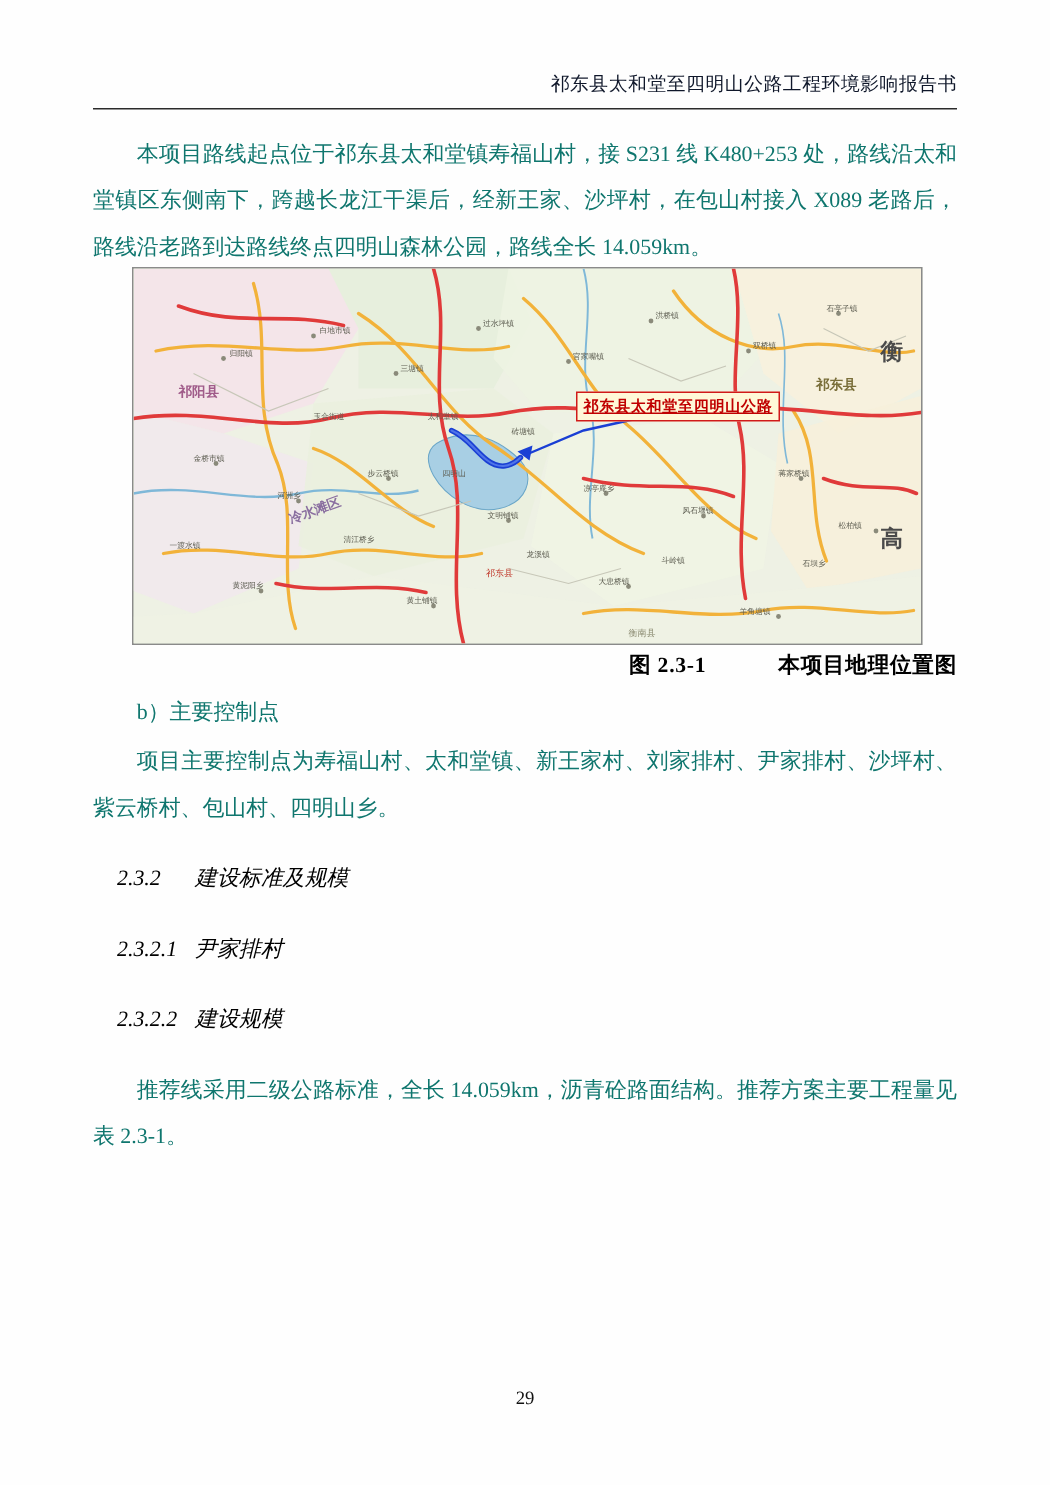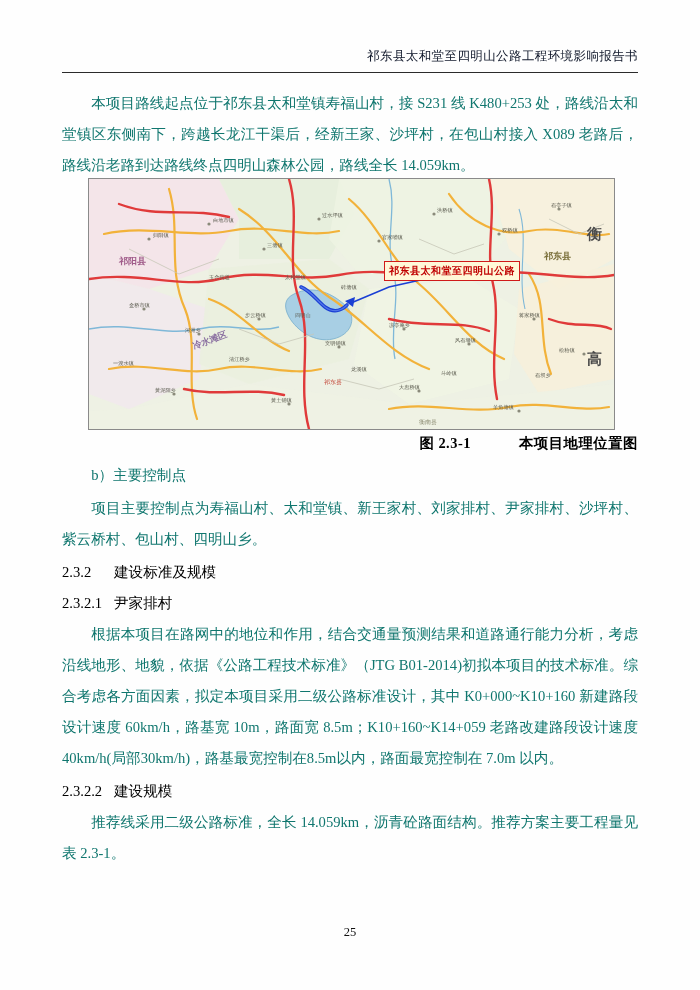--- a/index.html
+++ b/index.html
@@ -51,24 +51,25 @@
   p.para {
     margin: 0 0 2px 0;
     font-size: 14.6px;
     line-height: 31px;
     text-align: justify;
     text-justify: inter-ideograph;
     text-indent: 2em;
     color: #0f766e;
   }
   .heading {
-    margin: 0;
+    margin: 16px;
     font-size: 14.6px;
     line-height: 31px;
     color: #000;
+    font-style: italic;
   }
   .heading .num {
     display: inline-block;
     min-width: 52px;
   }
   
   .figure {
     position: absolute;
     left: 88px;
     top: 178px;
@@ -254,42 +255,41 @@
         <text x="105" y="170" fill="#8a6fa0" transform="rotate(-20 105 170)">冷水滩区</text>
       </g>
       <g font-family="Liberation Serif, serif" font-size="15" font-weight="bold" fill="#4a4a4a">
         <text x="498" y="60">衡</text>
         <text x="498" y="185">高</text>
       </g>
       <text x="235" y="205" font-family="Liberation Sans, sans-serif" font-size="6" fill="#c0392b">祁东县</text>
       <text x="330" y="245" font-family="Liberation Sans, sans-serif" font-size="6" fill="#8a8a70">衡南县</text>
     </svg>
 
-    <div class="map-callout" style="left:295px; top:82px;">祁东县太和堂至四明山公路</div>
+    <div class="map-callout" style="left:295px; top:82px;text-decoration:underline;">祁东县太和堂至四明山公路</div>
   </div>
 
   <div class="fig-caption">
     <span class="cap-num">图 2.3-1</span><span>本项目地理位置图</span>
   </div>
 
   <div style="position:absolute; left:62px; top:460px; width:576px;">
     <p class="para">b）主要控制点</p>
     <p class="para">项目主要控制点为寿福山村、太和堂镇、新王家村、刘家排村、尹家排村、沙坪村、紫云桥村、包山村、四明山乡。</p>
 
     <p class="heading">
       <span class="num">2.3.2</span><span>建设标准及规模</span>
     </p>
 
     <p class="heading">
       <span class="num">2.3.2.1</span><span>尹家排村</span>
     </p>
 
-    <p class="para">根据本项目在路网中的地位和作用，结合交通量预测结果和道路通行能力分析，考虑沿线地形、地貌，依据《公路工程技术标准》（JTG B01-2014)初拟本项目的技术标准。综合考虑各方面因素，拟定本项目采用二级公路标准设计，其中 K0+000~K10+160 新建路段设计速度 60km/h，路基宽 10m，路面宽 8.5m；K10+160~K14+059 老路改建路段设计速度40km/h(局部30km/h)，路基最宽控制在8.5m以内，路面最宽控制在 7.0m 以内。</p>
 
     <p class="heading">
       <span class="num">2.3.2.2</span><span>建设规模</span>
     </p>
 
     <p class="para">推荐线采用二级公路标准，全长 14.059km，沥青砼路面结构。推荐方案主要工程量见表 2.3-1。</p>
   </div>
 
-  <div class="page-number">25</div>
+  <div class="page-number">29</div>
 </div>
 
 </body></html>

